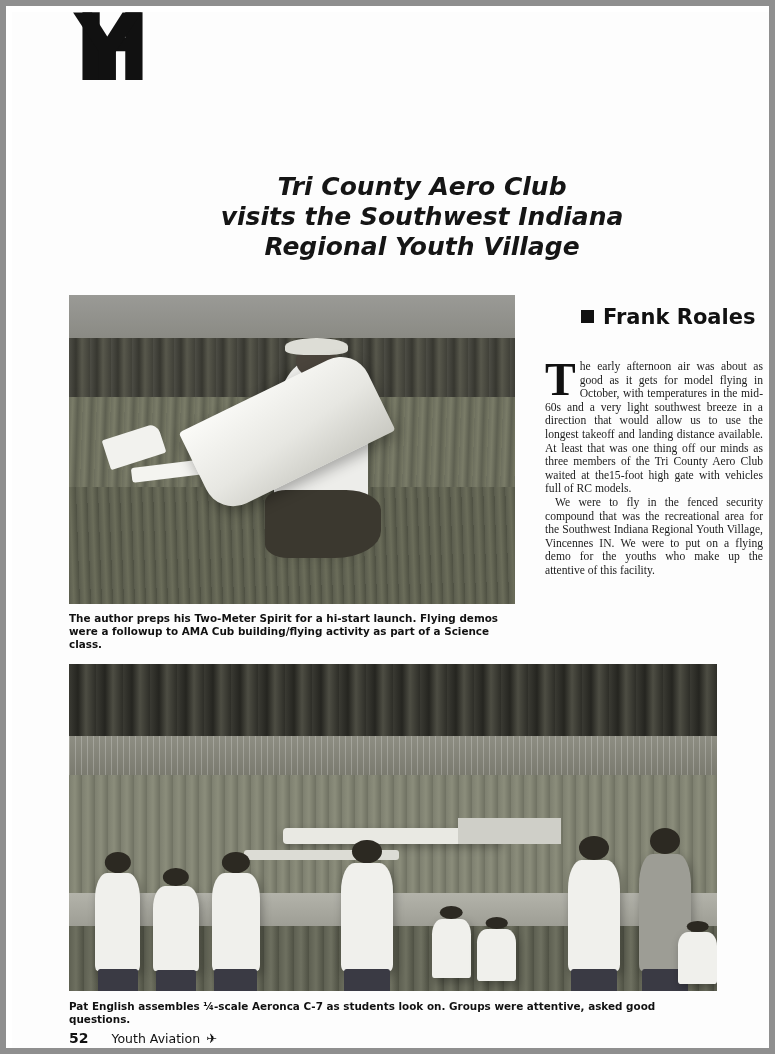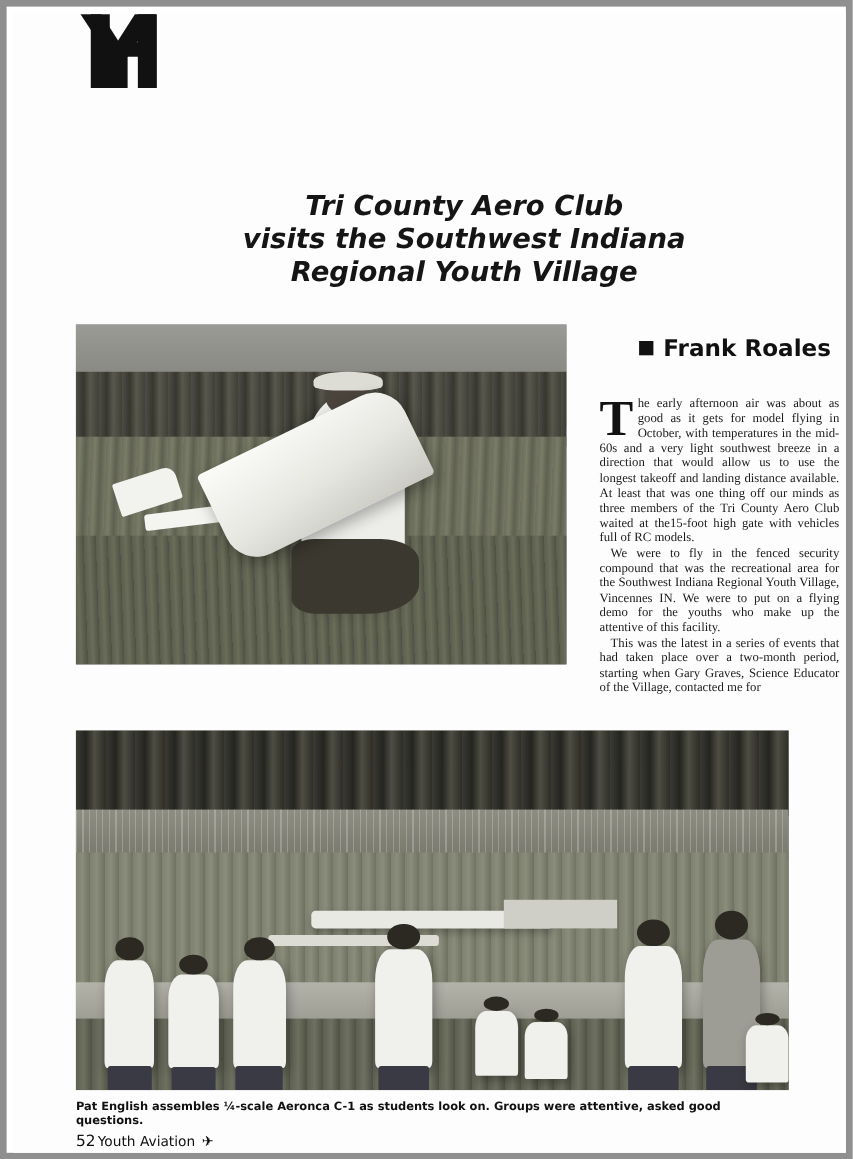--- a/index.html
+++ b/index.html
@@ -124,21 +124,21 @@
   
   .footer {
     position: absolute;
     left: 57px;
     top: 1018px;
     font-family: "DejaVu Sans", sans-serif;
     font-size: 12.5px;
     color: #111;
     white-space: nowrap;
   }
-  .footer .pagenum { font-weight: normal; font-size: 14px; margin-right: 2px; }
+  .footer .pagenum { font-weight: bold; font-size: 14px; margin-right: 23px; }
   .footer .plane { margin-left: 6px; font-size: 13px; }
 
   
   .p1-sky {
     position: absolute; left: 0; top: 0; width: 100%; height: 30%;
     background: linear-gradient(#9a9a96, #78786f);
   }
   .p1-treeline {
     position: absolute; left: 0; top: 14%; width: 100%; height: 22%;
     background: repeating-linear-gradient(90deg,#4a4a42 0px,#33332c 7px,#555549 13px,#3d3d35 21px);
@@ -246,37 +246,37 @@
       <div>Regional Youth Village</div>
     </div>
 
     <div class="byline">
       <span class="square"></span><span>Frank Roales</span>
     </div>
 
     <div class="bodycol">
       <p class="first"><span class="dropcap">T</span><span>he early afternoon air was about as good as it gets for model flying in October, with temperatures in the mid-60s and a very light southwest breeze in a direction that would allow us to use the longest takeoff and landing distance available. At least that was one thing off our minds as three members of the Tri County Aero Club waited at the15-foot high gate with vehicles full of RC models.</span></p>
       <p>We were to fly in the fenced security compound that was the recreational area for the Southwest Indiana Regional Youth Village, Vincennes IN. We were to put on a flying demo for the youths who make up the attentive of this facility.</p>
-      <p>This was the latest in a series of events that had taken place over a two-month period,  starting when Gary Graves, Science Educator of the Village, contacted me for</p>
     </div>
 
     <div class="photo photo1">
       <div class="p1-sky"></div>
       <div class="p1-treeline"></div>
       <div class="p1-grass"></div>
       <div class="p1-grass2"></div>
       <div class="p1-person"></div>
       <div class="p1-legs"></div>
       <div class="p1-head"></div>
       <div class="p1-hat"></div>
       <div class="p1-fuse"></div>
       <div class="p1-tail"></div>
       <div class="p1-wing"></div>
     </div>
 
+    <div class="cap cap1">The author preps his Two-Meter Spirit for a hi-start launch. Flying demos were a followup to AMA Cub building/flying activity as part of a Science class.</div>
 
     <div class="photo photo2">
       <div class="p2-sky"></div>
       <div class="p2-trees"></div>
       <div class="p2-fence"></div>
       <div class="p2-field"></div>
       <div class="p2-path"></div>
       <div class="p2-fore"></div>
 
       <div class="p2-plane"></div>
@@ -311,20 +311,20 @@
         </div>
       <div class="p2-fig" style="left:88%; width:8%;  height:36%; background:#9d9d95;">
           <span class="hd"></span>
           <span class="lg"></span>
         </div>
       <div class="p2-fig" style="left:94%; width:6%;  height:16%; bottom:2%;">
           <span class="hd"></span>
         </div>
     </div>
 
-    <div class="cap cap2">Pat English assembles ¼-scale Aeronca C-1 as students look on. Groups were attentive, asked good questions.</div>
+    <div class="cap cap2">Pat English assembles ¼-scale Aeronca C-7 as students look on. Groups were attentive, asked good questions.</div>
 
     <div class="footer">
       <span class="pagenum">52</span><span>Youth Aviation</span><span class="plane">✈</span>
     </div>
 
   </div>
 </div>
 
 </body></html>

